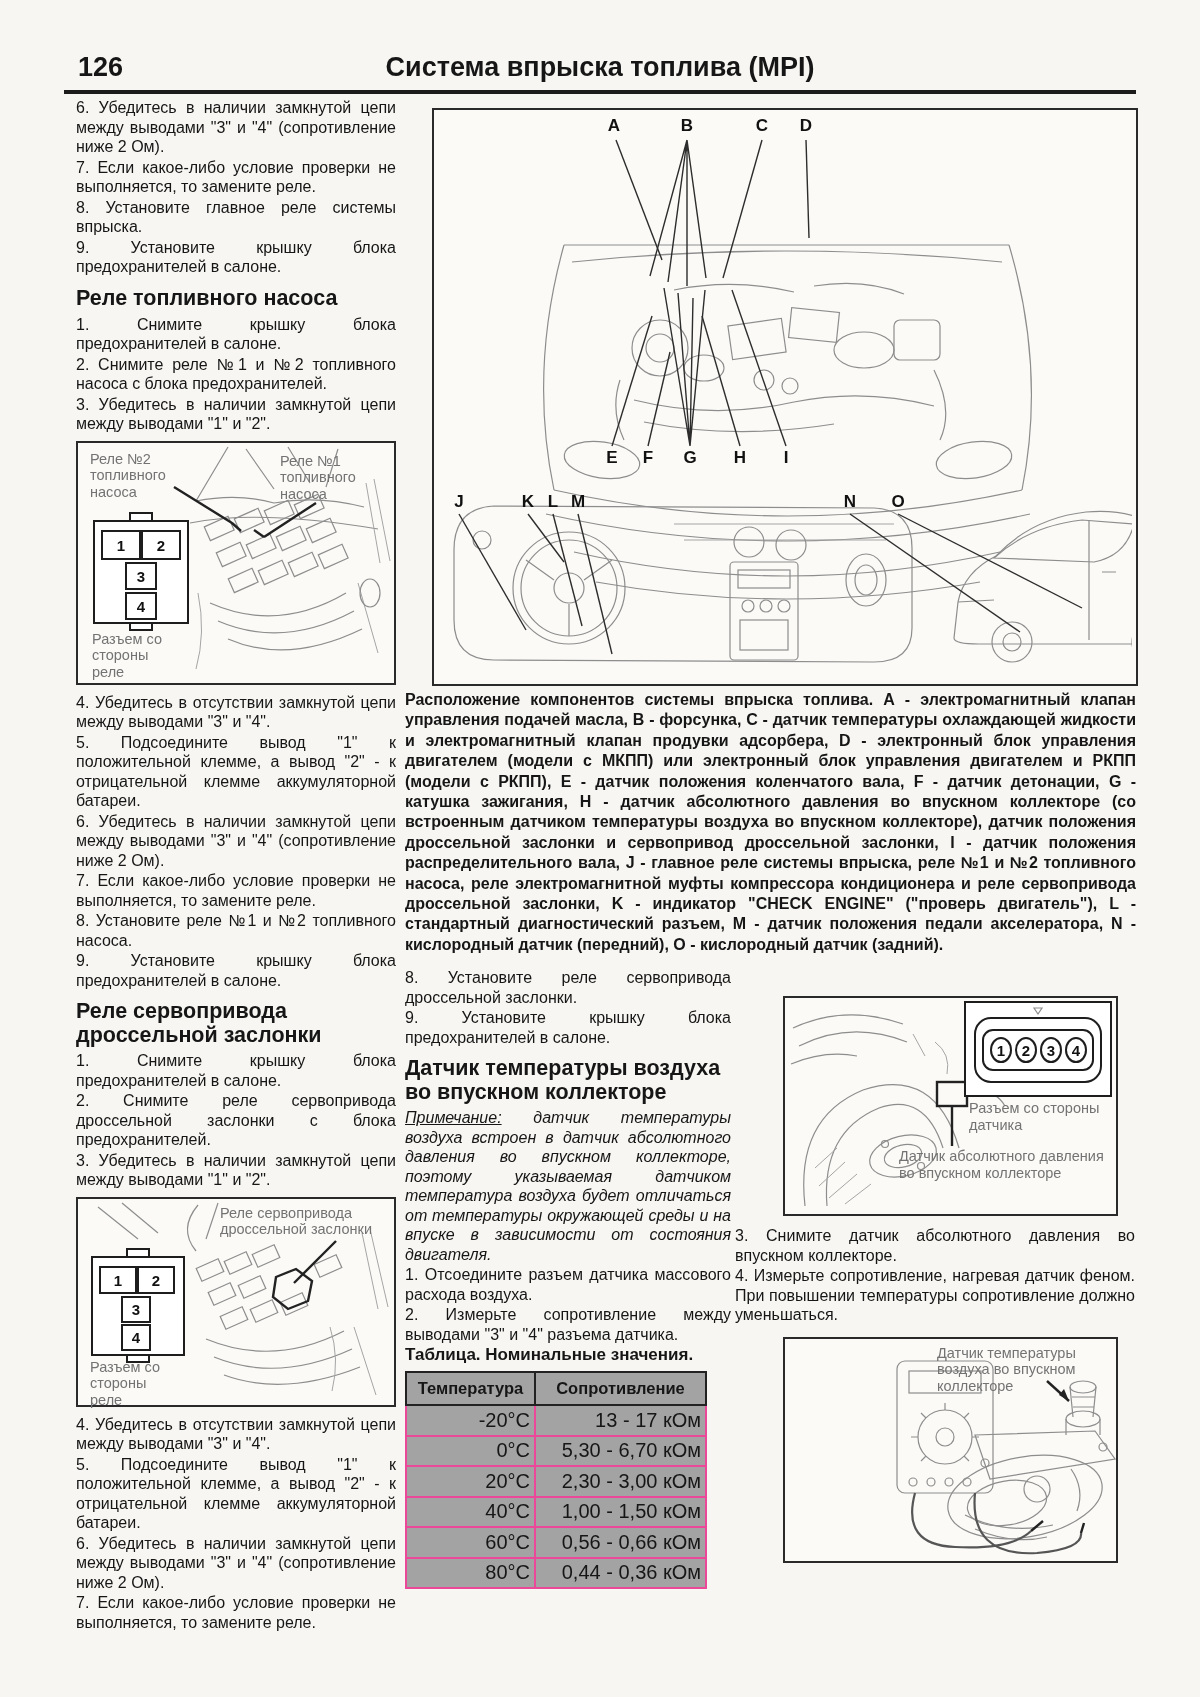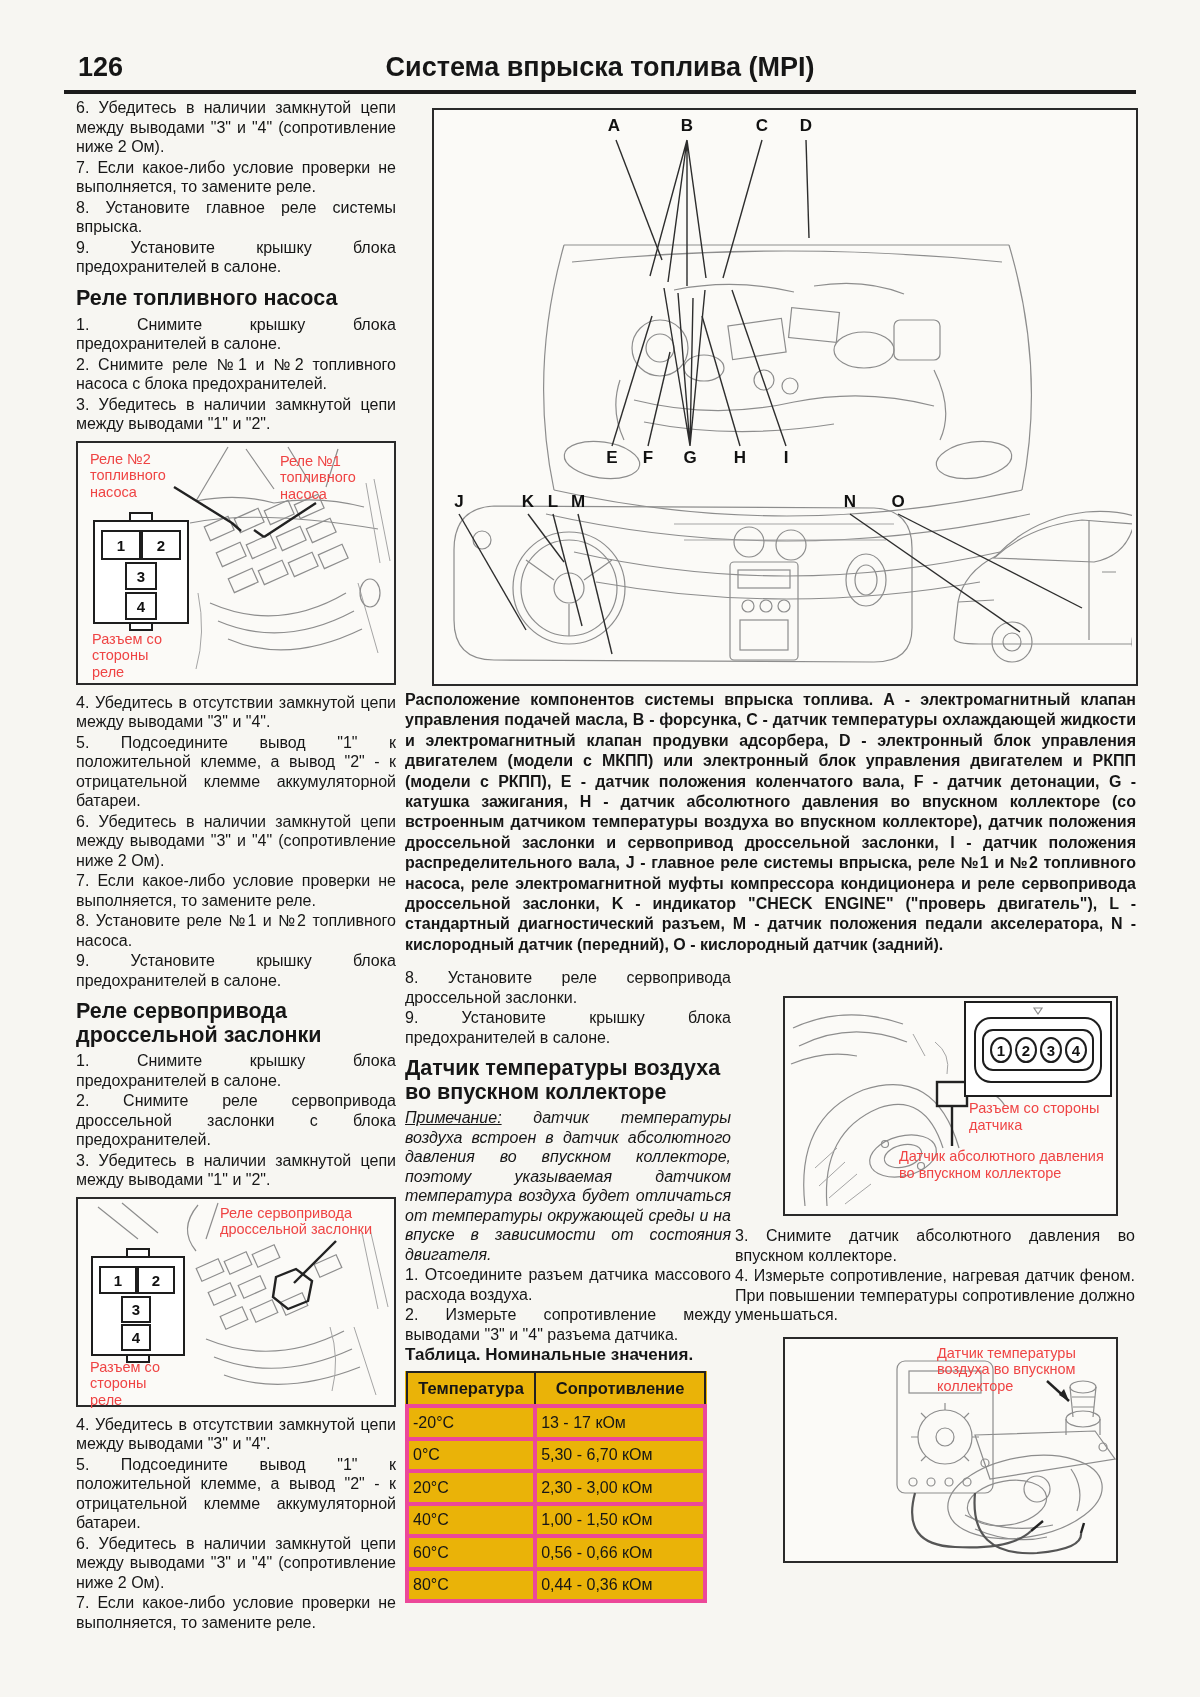--- a/index.html
+++ b/index.html
@@ -13,39 +13,39 @@
   
   .txt{font-size:16px;line-height:19.5px;text-align:justify;}
   .item{margin:0 0 1px 0;}
   .h2{font-weight:bold;font-size:21.5px;line-height:25px;margin:9px 0 4px 0;text-align:left;}
   
   .col-left{position:absolute;left:76px;top:98px;width:320px;}
   .col-mid{position:absolute;left:405px;top:968px;width:326px;}
   .col-right{position:absolute;left:735px;top:968px;width:400px;}
   
   .fig{position:relative;border:2px solid #2a2a2a;background:#fbfaf7;margin:7px 0 8px 0;}
-  .fig-label{position:absolute;font-size:14.5px;line-height:16.5px;color:#ef4444;text-align:left;}
+  .fig-label{position:absolute;font-size:14.5px;line-height:16.5px;color:#737373;text-align:left;}
   .sketch{position:absolute;left:0;top:0;}
   .sk{stroke:#8d8d8d;fill:none;stroke-width:1.2;}
   .skd{stroke:#a5a5a5;fill:none;stroke-width:1;}
   .bold-line{stroke:#222;fill:none;stroke-width:2.4;}
   .lead{stroke:#2d2d2d;fill:none;stroke-width:1.4;}
   .conn{stroke:#1d1d1d;fill:#fff;stroke-width:2;}
   .pin-num{font-family:"Liberation Sans",sans-serif;font-size:15px;font-weight:bold;fill:#111;text-anchor:middle;}
   
   .mainfig{position:absolute;left:432px;top:108px;width:702px;height:574px;border:2px solid #2a2a2a;background:#fbfaf7;}
   .ltr{position:absolute;font-size:17px;font-weight:bold;color:#111;width:16px;text-align:center;}
   .caption{position:absolute;left:405px;top:690px;width:731px;font-size:16px;line-height:20.4px;
            font-weight:bold;text-align:justify;}
   .note{font-style:italic;}
   .note .nlabel{text-decoration:underline;font-style:italic;}
   .tbl-title{font-weight:bold;font-size:17px;margin:0 0 6px 0;}
-  table.vals{border-collapse:collapse;width:302px;border:2.5px solid #222;background:#eab308;}
+  table.vals{border-collapse:collapse;width:302px;border:2.5px solid #222;background:#a3a3a3;}
   table.vals th{border:2px solid #222;font-size:16.5px;font-weight:bold;padding:6px 4px;text-align:center;}
-  table.vals td{border:4px solid #ec4899;font-size:16px;padding:4.5px 4px;text-align:left;}
+  table.vals td{border:2px solid #ec4899;font-size:20px;padding:4.5px 4px;text-align:right;}
   table.vals col.c1{width:43%;}
 </style>
 </head>
 <body>
 
 <div class="page">
 
   <div class="hdr">
     <div class="pgnum">126</div>
     <div class="ttl">Система впрыска топлива (MPI)</div>

